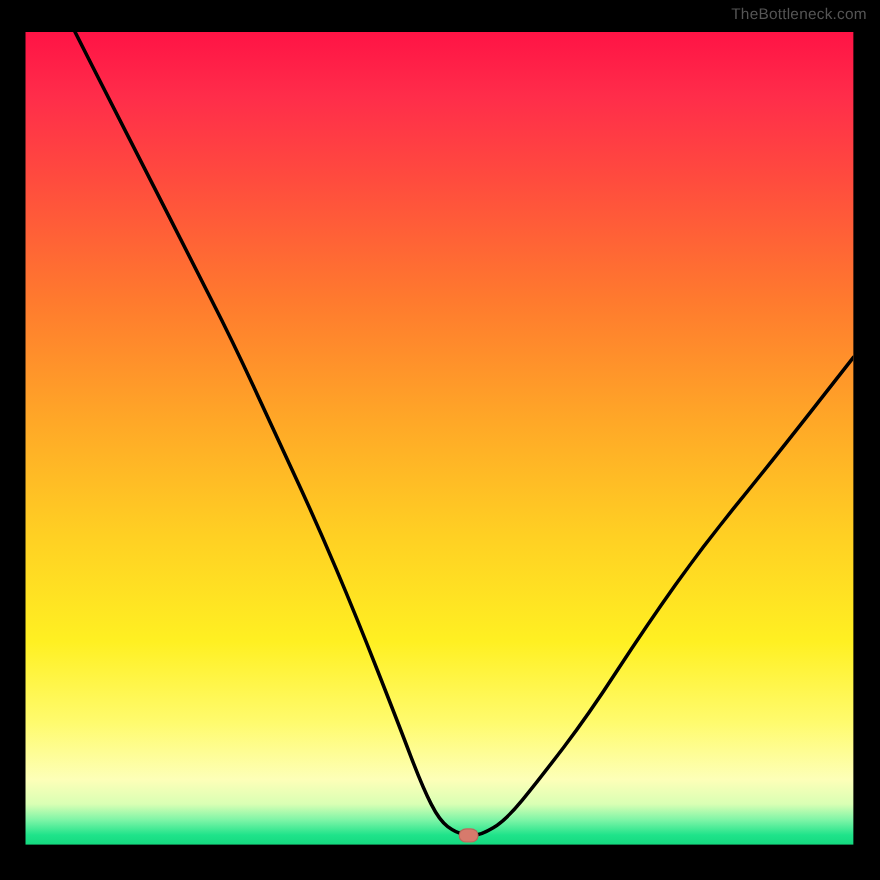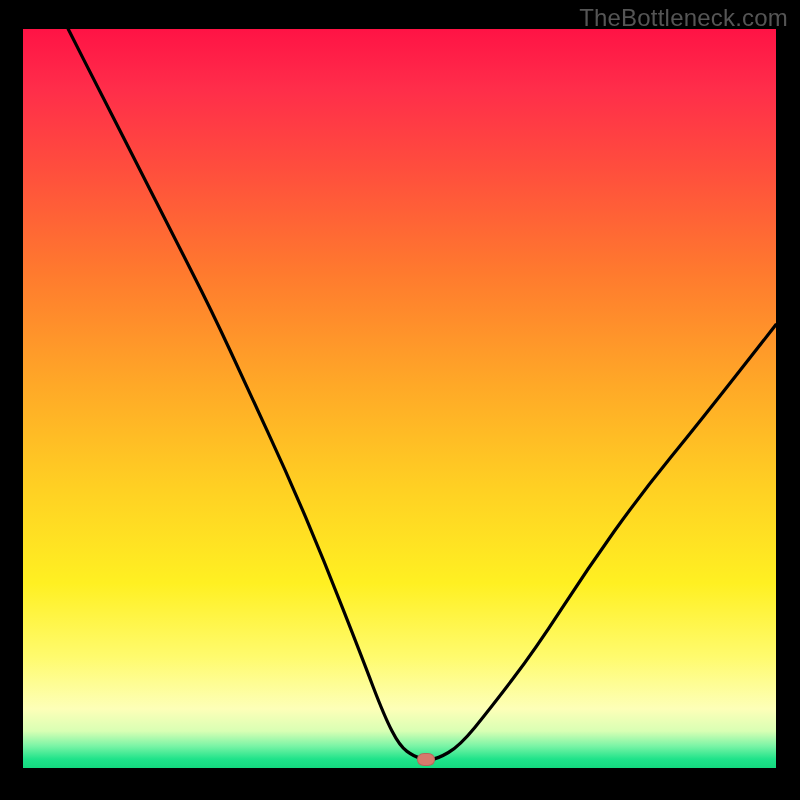--- a/index.html
+++ b/index.html
@@ -15,21 +15,21 @@
     position: relative;
     width: 800px;
     height: 800px;
     background: #000;
   }
   .watermark {
     position: absolute;
     top: 4px;
     right: 12px;
     color: #555;
-    font-size: 24px;
+    font-size: 14px;
     font-weight: 500;
     letter-spacing: 0.2px;
     z-index: 5;
     user-select: none;
   }
   .plot-area {
     position: absolute;
     left: 23px;
     top: 29px;
     width: 753px;

